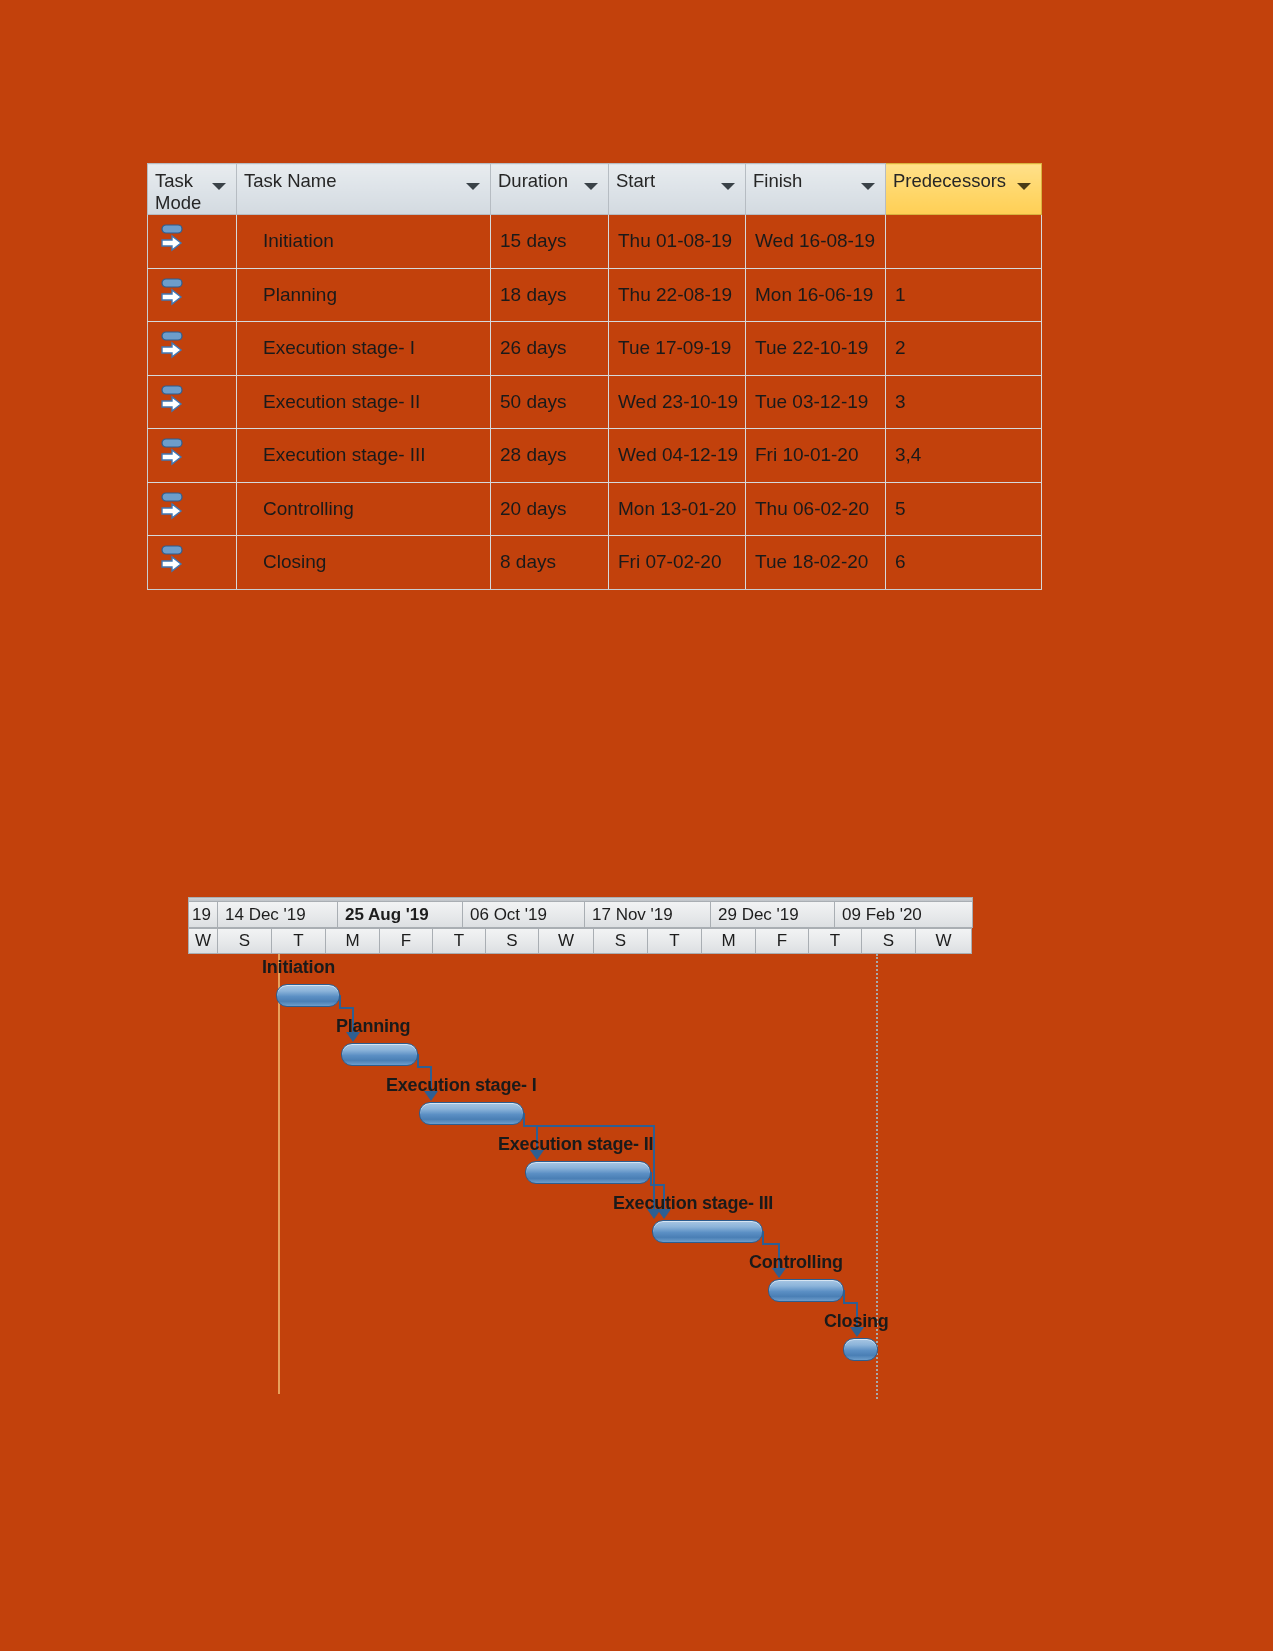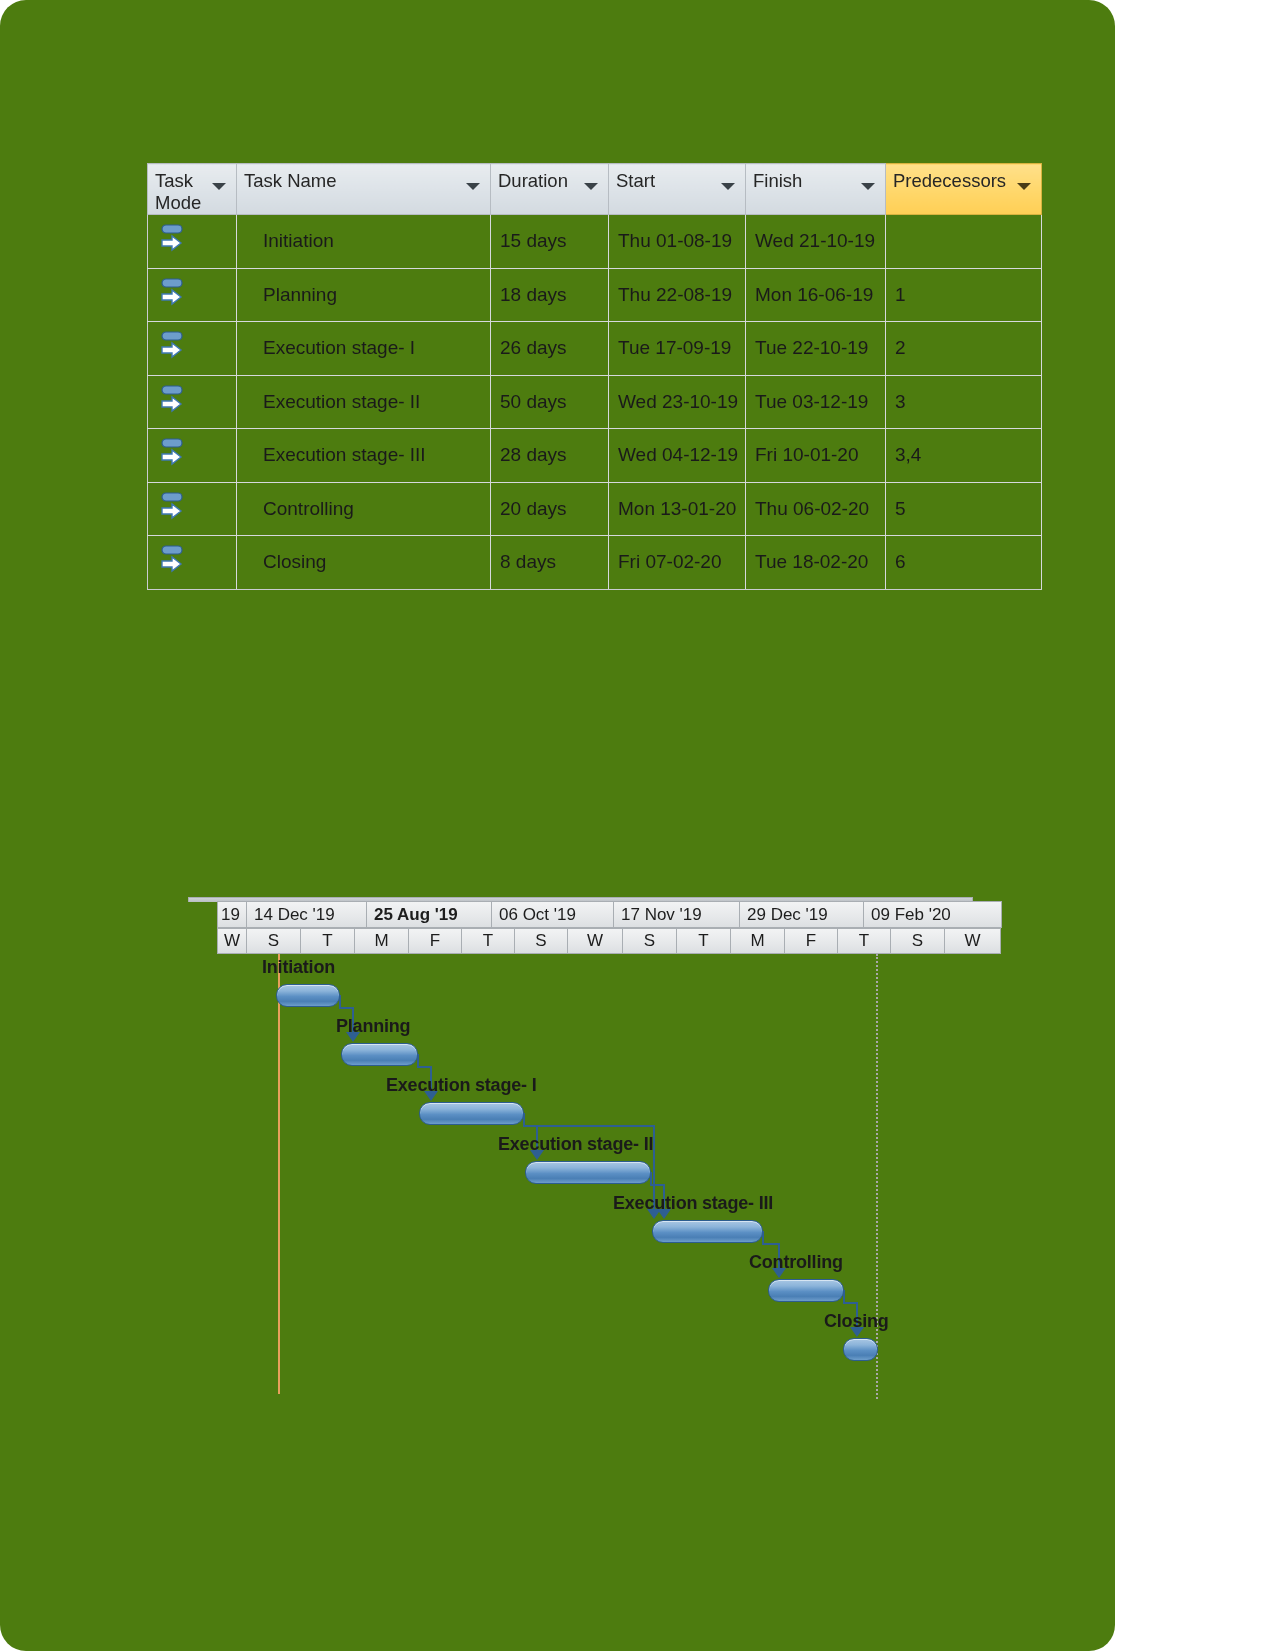--- a/index.html
+++ b/index.html
@@ -3,21 +3,21 @@
 <meta charset="utf-8">
 <style>
   * { box-sizing: border-box; }
   html, body {
     margin: 0; padding: 0;
     background: #ffffff;
     width: 1275px; height: 1651px;
     font-family: "Liberation Sans", sans-serif;
     overflow: hidden;
   }
-  .page { position: relative; width: 1115px; height: 1651px; background: #4d7c0f; border-radius: 26px; }
+  .page { position: relative; width: 1273px; height: 1651px; background: #c2410c; }
 
   
   .task-table {
     position: absolute;
     left: 147px; top: 163px;
     width: 894px;
     border-collapse: collapse;
     table-layout: fixed;
   }
   .task-table td, .task-table th { padding: 0; margin: 0; }
@@ -89,21 +89,21 @@
     border: 1px solid #a9aeb3;
     border-left: none;
     font-size: 17px;
     color: #1d1d1d;
     display: flex; align-items: center;
     white-space: nowrap;
     overflow: hidden;
   }
   .tl-major .tl-cell { padding-left: 7px; justify-content: flex-start; }
   .tl-minor .tl-cell { justify-content: center; }
-  .tl-cell.firstc { border-left: 1px solid #a9aeb3; margin-left: 29px; }
+  .tl-cell.firstc { border-left: 1px solid #a9aeb3; }
 
   .plot { position: absolute; left: 0; top: 57px; width: 785px; height: 455px; }
 
   .today-line {
     position: absolute; top: 0; width: 2px; height: 440px;
     background: #e8a05c;
   }
   .dotted-line {
     position: absolute; top: 0; width: 0; height: 445px;
     border-left: 2px dotted #a9a9a9;
@@ -183,21 +183,21 @@
       <tr class="body-row">
         <td class="c-mode">
           <svg class="mode-icon" viewBox="0 0 30 34">
             <rect x="3" y="2" width="20" height="8" rx="4" fill="#6d9dcb" stroke="#2c5d8f" stroke-width="1.2"></rect>
             <path d="M3,17 L13,17 L13,13 L22,20 L13,27 L13,23 L3,23 Z" fill="#ffffff" stroke="#3f78b5" stroke-width="1.4"></path>
           </svg>
         </td>
         <td class="c-name">Initiation</td>
         <td>15 days</td>
         <td>Thu 01-08-19</td>
-        <td>Wed 21-10-19</td>
+        <td>Wed 16-08-19</td>
         <td></td>
       </tr>
 
       <tr class="body-row">
         <td class="c-mode">
           <svg class="mode-icon" viewBox="0 0 30 34">
             <rect x="3" y="2" width="20" height="8" rx="4" fill="#6d9dcb" stroke="#2c5d8f" stroke-width="1.2"></rect>
             <path d="M3,17 L13,17 L13,13 L22,20 L13,27 L13,23 L3,23 Z" fill="#ffffff" stroke="#3f78b5" stroke-width="1.4"></path>
           </svg>
         </td>

